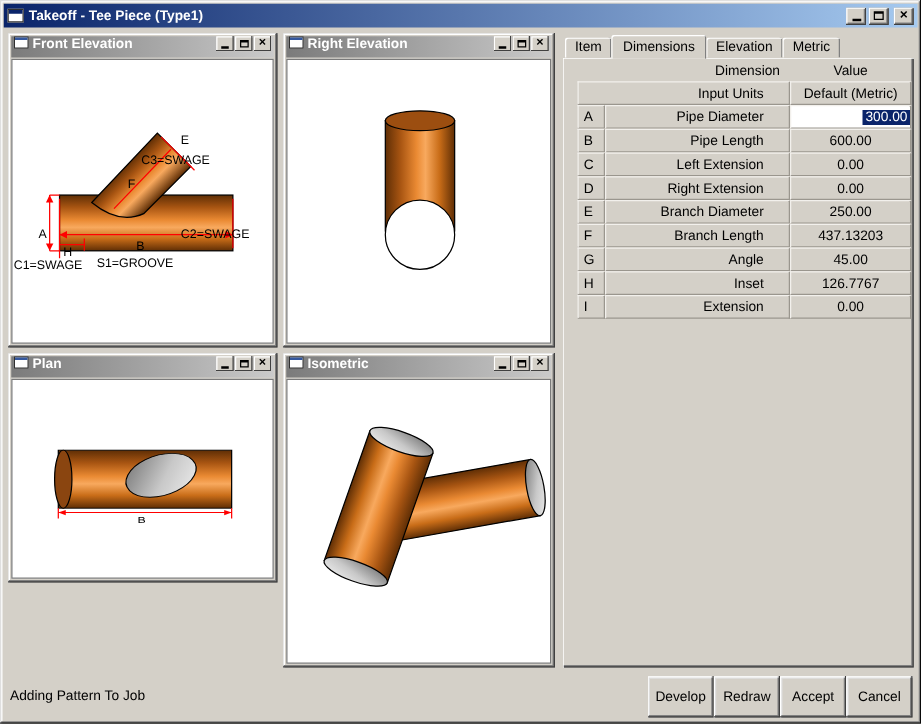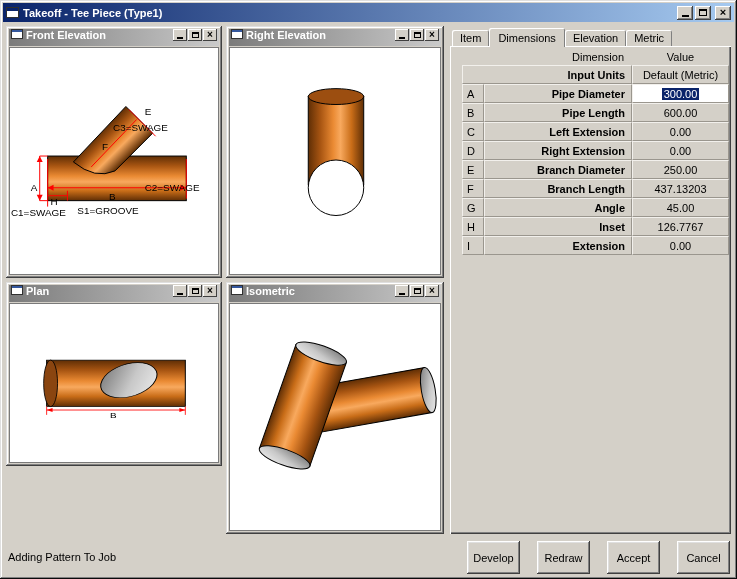--- a/index.html
+++ b/index.html
@@ -60,29 +60,29 @@
 
   
   .grid { display:grid; grid-template-columns:22px 1fr 97px; margin:3px 2px 0 12px; }
   .hdr { height:16px; display:flex; align-items:center; }
   .hdr-dim { grid-column:1/3; justify-content:flex-end; padding-right:8px; }
   .hdr-val { justify-content:center; }
   .cell { height:19px; display:flex; align-items:center; background:#d4d0c8;
     border-top:1px solid #f2f0ec; border-left:1px solid #f2f0ec;
     border-right:1px solid #9a968e; border-bottom:1px solid #9a968e; }
   .cell.key { padding-left:4px; }
-  .cell.label { justify-content:flex-end; padding-right:6px;font-weight:bold; }
+  .cell.label { justify-content:flex-end; padding-right:20px; }
   .cell.value { justify-content:center; }
   .cell.span2 { grid-column:1/3; }
-  .cell.edit { background:#fff; }
+  .cell.edit { background:#fff;justify-content:flex-end; }
   .sel { background:#0a246a; color:#fff; padding:0 2px; }
 
   
   .status { position:absolute; left:8px; top:551px; }
-  .footer-buttons { position:absolute; right:7px; top:541px; display:flex; gap:17px; }
+  .footer-buttons { position:absolute; right:7px; top:541px; display:flex; gap:0; }
   .pbtn { width:53px; height:33px; background:#d4d0c8; border:none;
     font-family:"Liberation Sans",sans-serif; font-size:11px; color:#000;
     box-shadow: inset -1px -1px #404040, inset 1px 1px #fff, inset -2px -2px #808080, inset 2px 2px #dfdfdf;
     display:flex; align-items:center; justify-content:center; }
 </style>
 </head>
 <body>
 
 <svg width="0" height="0" style="position:absolute">
   <defs>

